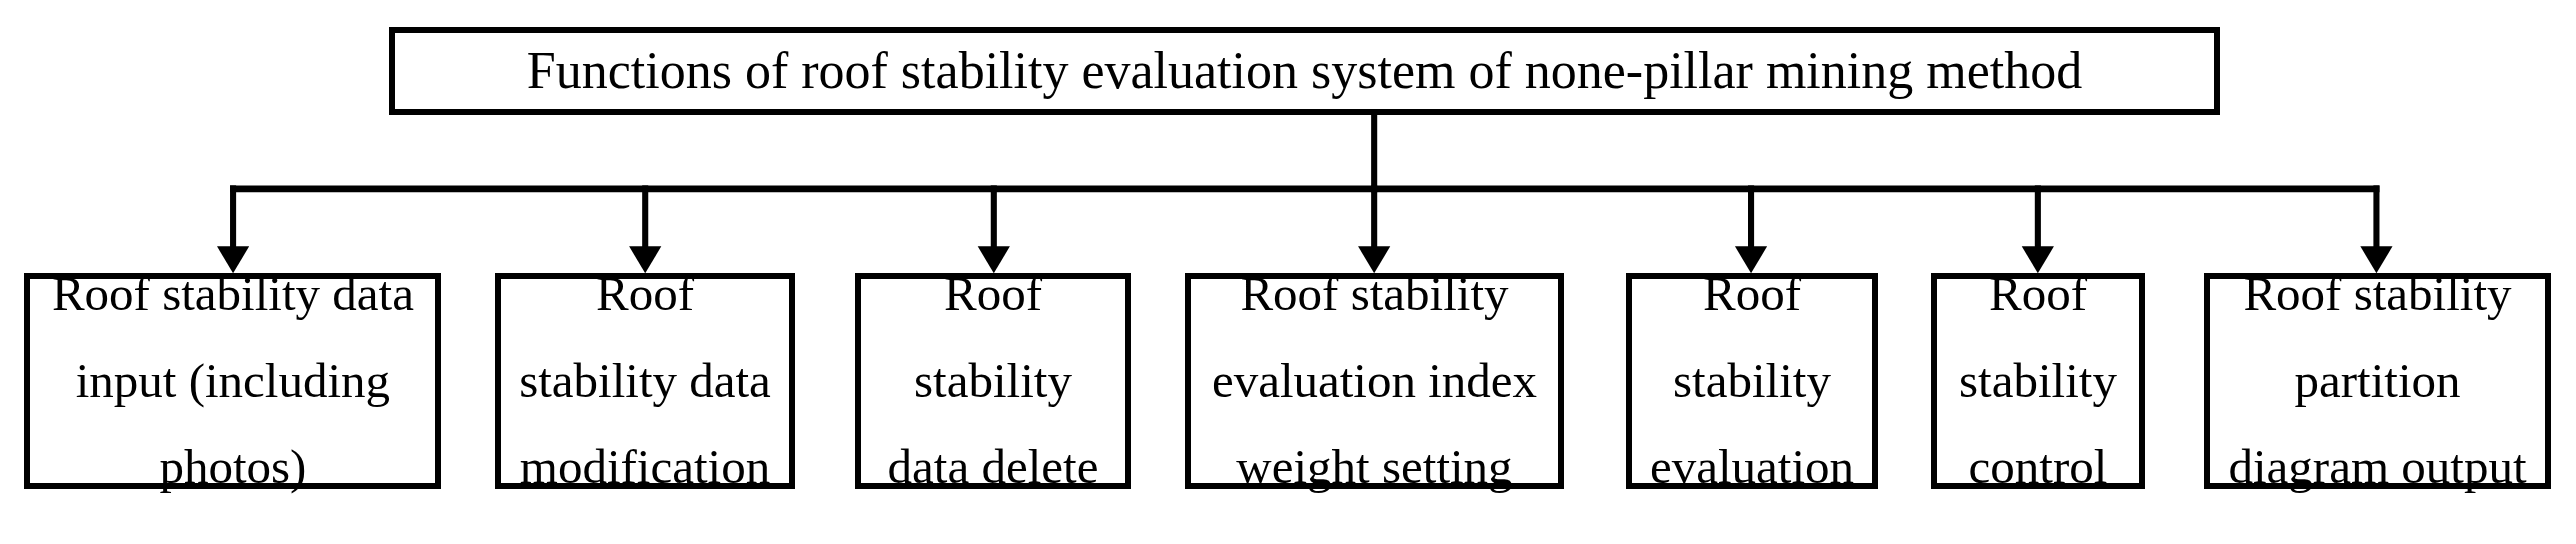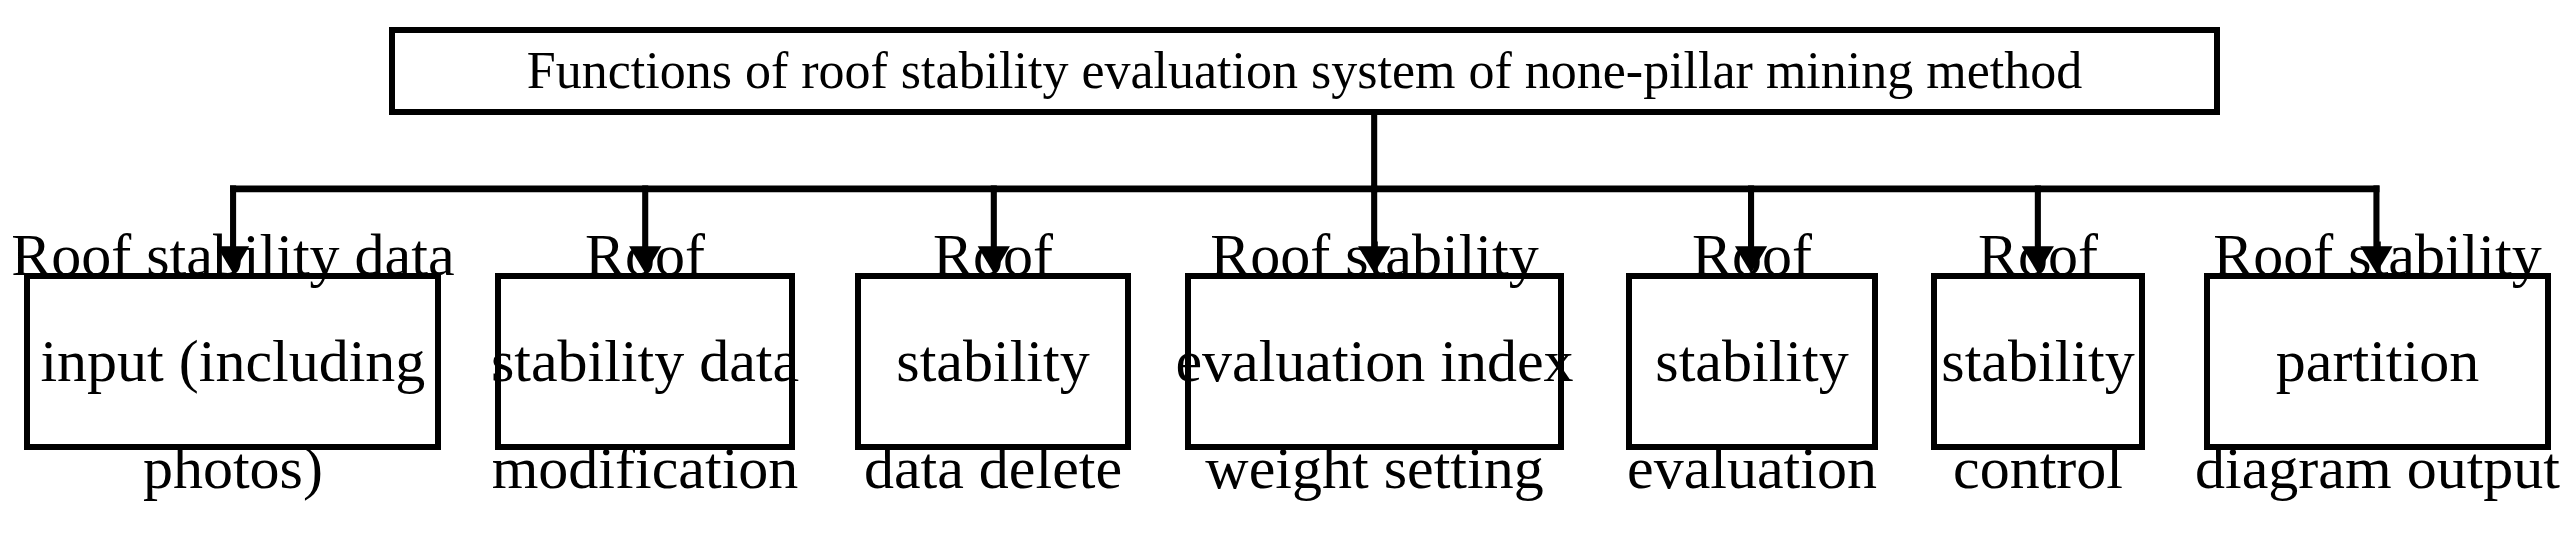--- a/index.html
+++ b/index.html
@@ -42,22 +42,22 @@
   .root-node {
     left: 389px;
     top: 27px;
     width: 1831px;
     height: 88px;
     font-size: 52px;
     line-height: 1;
   }
   .child-node {
     top: 273px;
-    height: 177px;
-    font-size: 60px;
+    height: 216px;
+    font-size: 49px;
     line-height: 1.77;
   }
   .b1 { left: 24.4px;   width: 417px; }
   .b2 { left: 495px;  width: 300px; }
   .b3 { left: 855px;  width: 276px; }
   .b4 { left: 1185px; width: 379px; }
   .b5 { left: 1626px; width: 252px; }
   .b6 { left: 1931px; width: 214px; }
   .b7 { left: 2204px; width: 347px; }
 </style>

